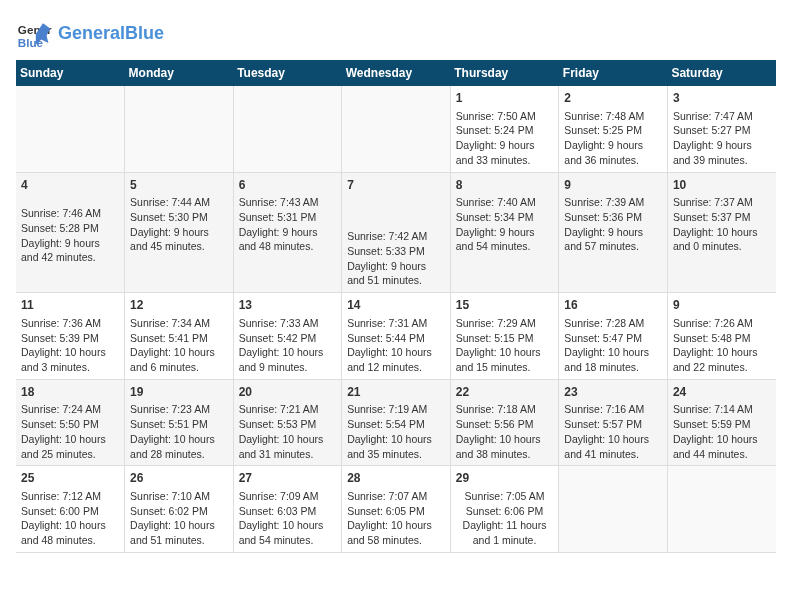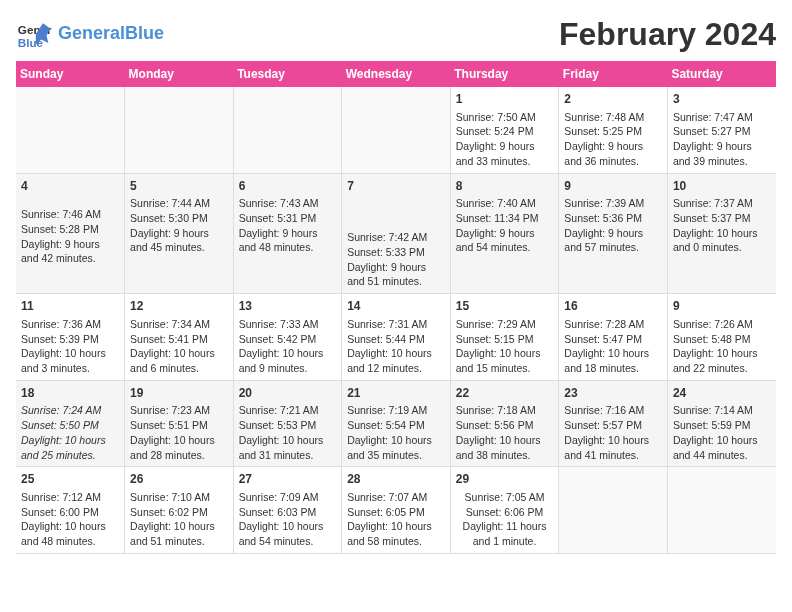--- a/index.html
+++ b/index.html
@@ -45,21 +45,21 @@
     .location {
       font-size: 15px;
       color: #555;
     }
     table {
       width: 100%;
       border-collapse: collapse;
       font-size: 11px;
     }
     thead th {
-      background: #ec4899;
+      background: #0c4a6e;
       color: #fff;
       padding: 6px 4px;
       text-align: left;
       font-size: 12px;
       font-weight: bold;
     }
     tbody tr {
       border-bottom: 1px solid #ddd;
     }
     tbody td {
@@ -104,21 +104,20 @@
       <text x="2" y="34" font-size="13" font-weight="bold" fill="#4a7fcb">Blue</text>
       <polygon points="30,8 38,14 34,22 36,30 28,26 22,32 22,20 26,14" fill="#4a7fcb"></polygon>
     </svg>
     <div>
       <div class="logo-text">
         <span>General</span><span>Blue</span>
       </div>
     </div>
   </div>
   <div class="title-area">
-    <div class="month-title">February 2024</div>
   </div>
 </div>
 
 <table>
   <thead>
     <tr>
     <th>Sunday</th>
         <th>Monday</th>
         <th>Tuesday</th>
         <th>Wednesday</th>
@@ -180,21 +179,21 @@
         <td>
           <span class="day-num">7</span>
           <div class="cell-content" style="white-space: pre-line; margin-top: 36px;">Sunrise: 7:42 AM
 Sunset: 5:33 PM
 Daylight: 9 hours
 and 51 minutes.</div>
         </td>
         <td>
           <span class="day-num">8</span>
           <div class="cell-content" style="white-space: pre-line;">Sunrise: 7:40 AM
-Sunset: 11:34 PM
+Sunset: 5:34 PM
 Daylight: 9 hours
 and 54 minutes.</div>
         </td>
         <td>
           <span class="day-num">9</span>
           <div class="cell-content" style="white-space: pre-line;">Sunrise: 7:39 AM
 Sunset: 5:36 PM
 Daylight: 9 hours
 and 57 minutes.</div>
         </td>
@@ -253,21 +252,21 @@
           <span class="day-num">9</span>
           <div class="cell-content" style="white-space: pre-line;">Sunrise: 7:26 AM
 Sunset: 5:48 PM
 Daylight: 10 hours
 and 22 minutes.</div>
         </td>
       </tr>
       <tr>
         <td>
           <span class="day-num">18</span>
-          <div class="cell-content" style="white-space: pre-line; font-style: italic;">Sunrise: 7:24 AM
+          <div class="cell-content" style="white-space: pre-line;">Sunrise: 7:24 AM
 Sunset: 5:50 PM
 Daylight: 10 hours
 and 25 minutes.</div>
         </td>
         <td>
           <span class="day-num">19</span>
           <div class="cell-content" style="white-space: pre-line;">Sunrise: 7:23 AM
 Sunset: 5:51 PM
 Daylight: 10 hours
 and 28 minutes.</div>

